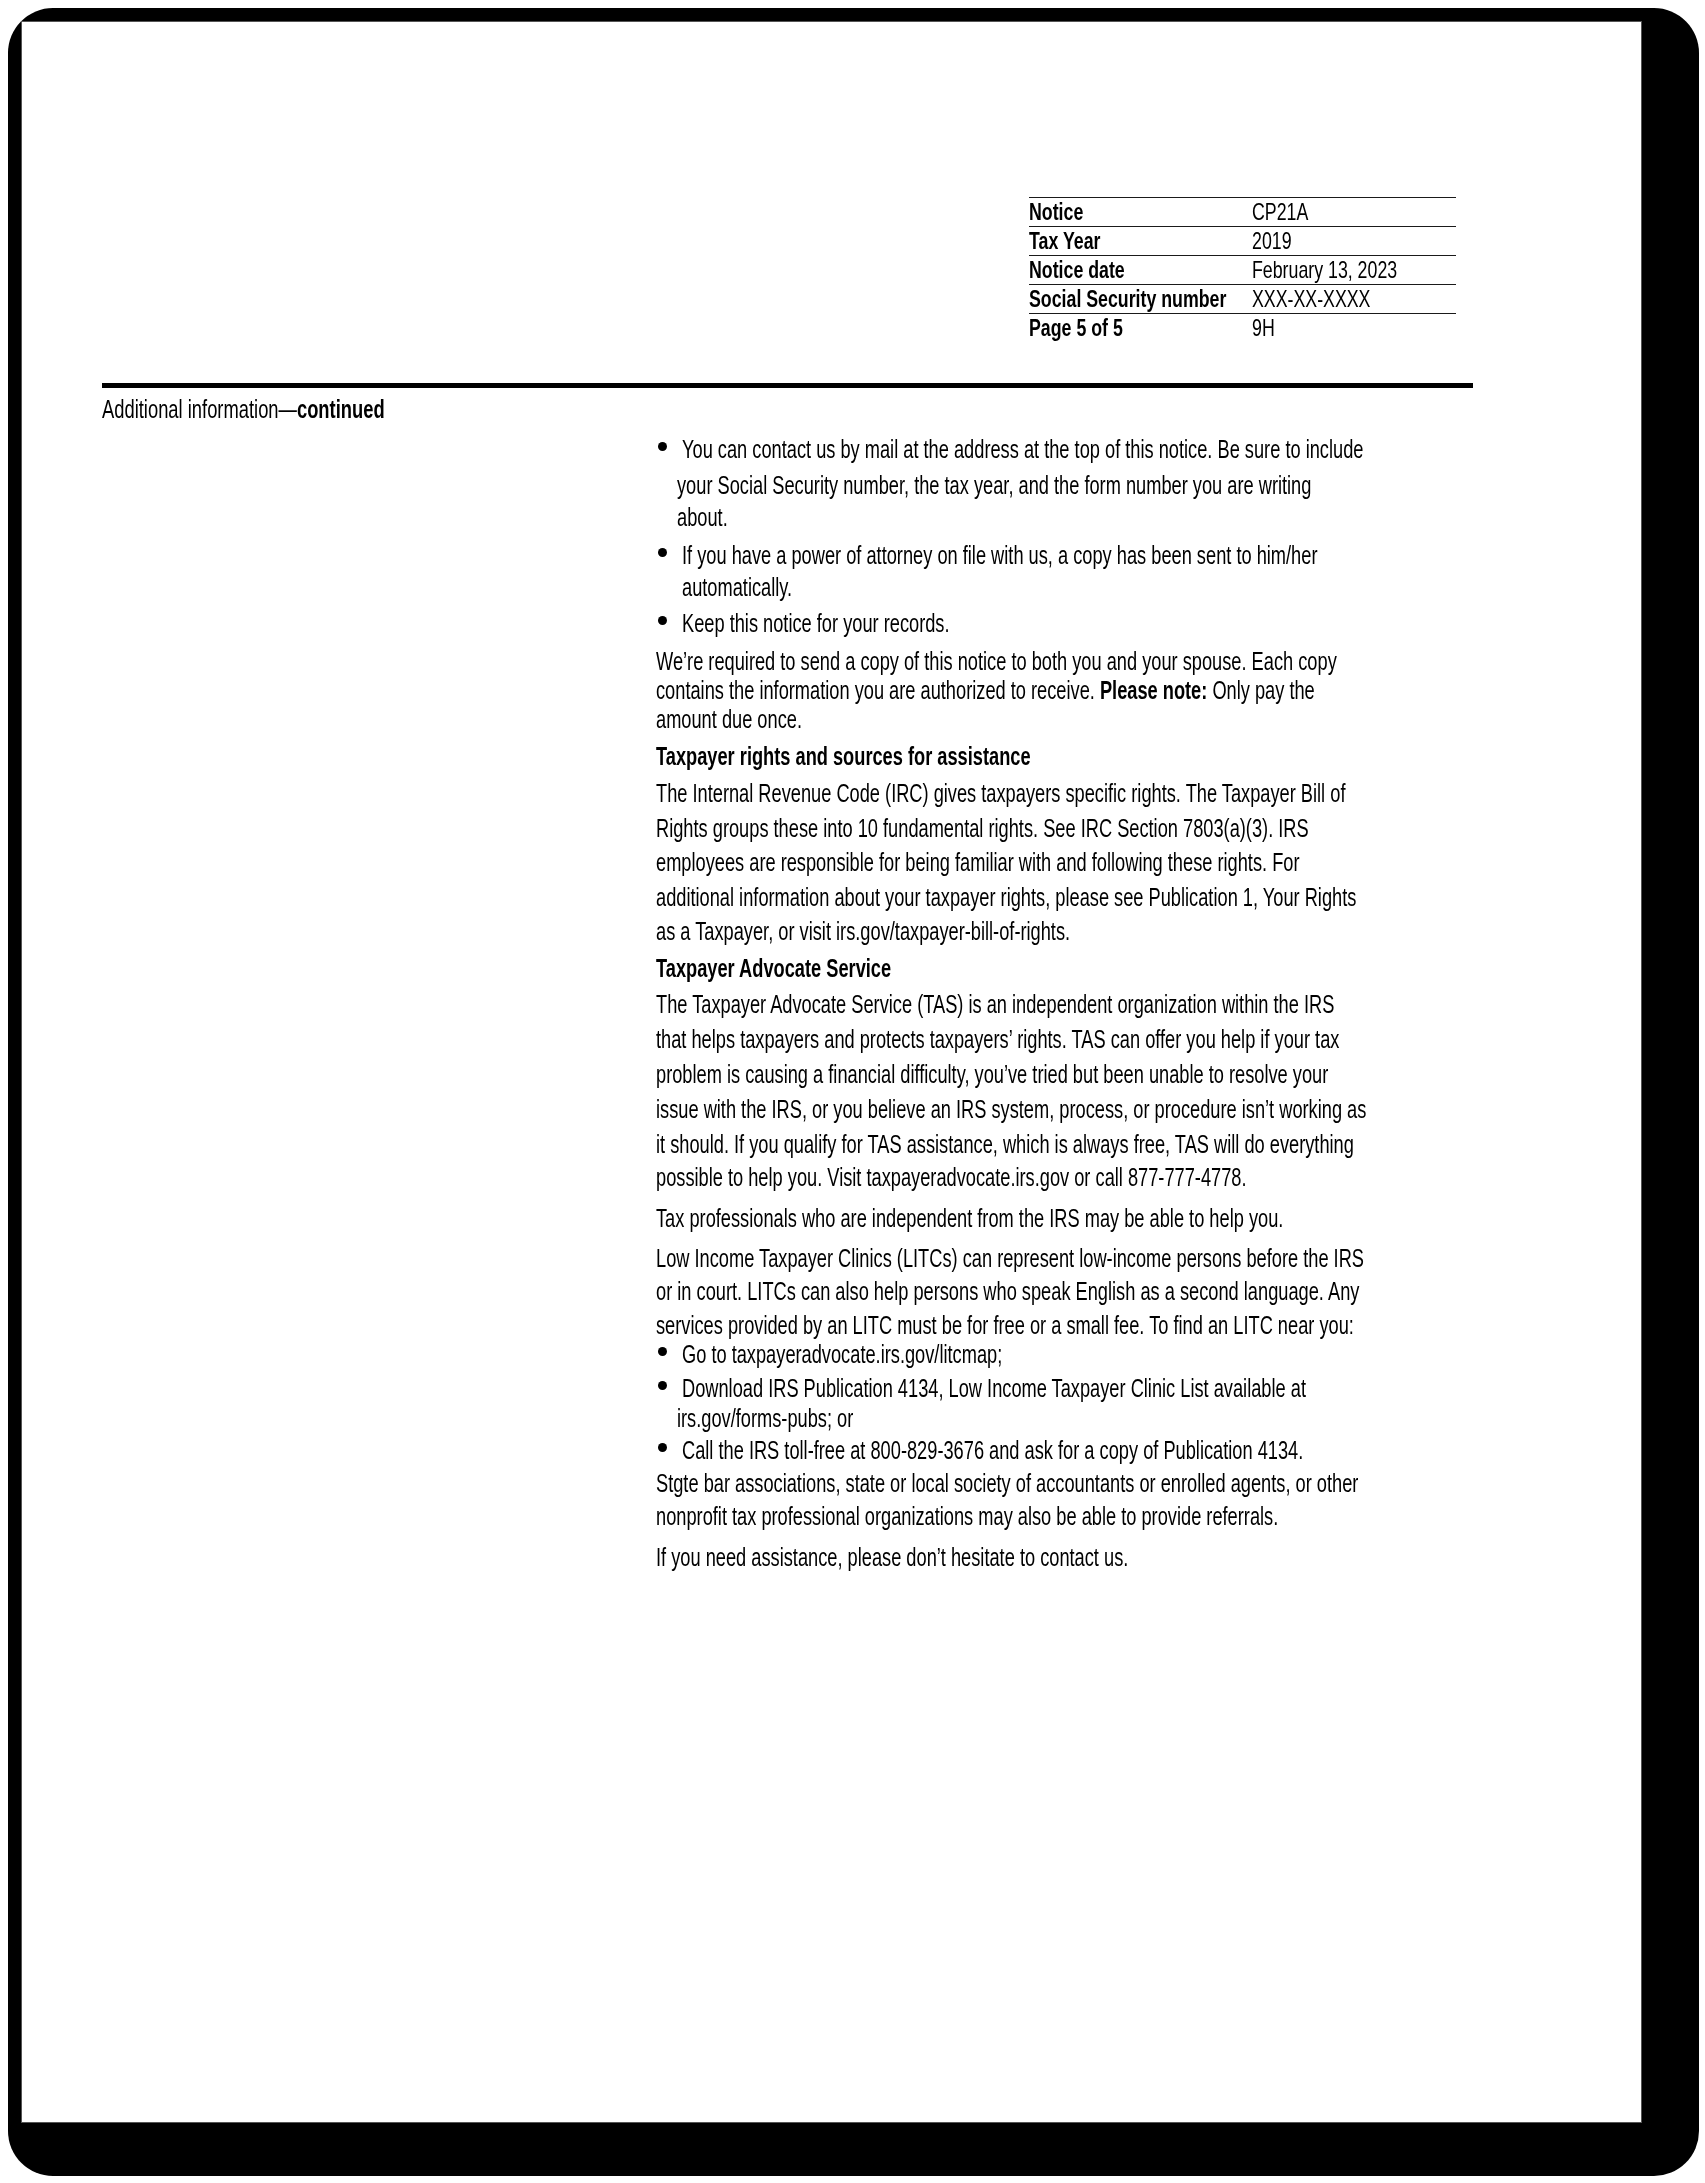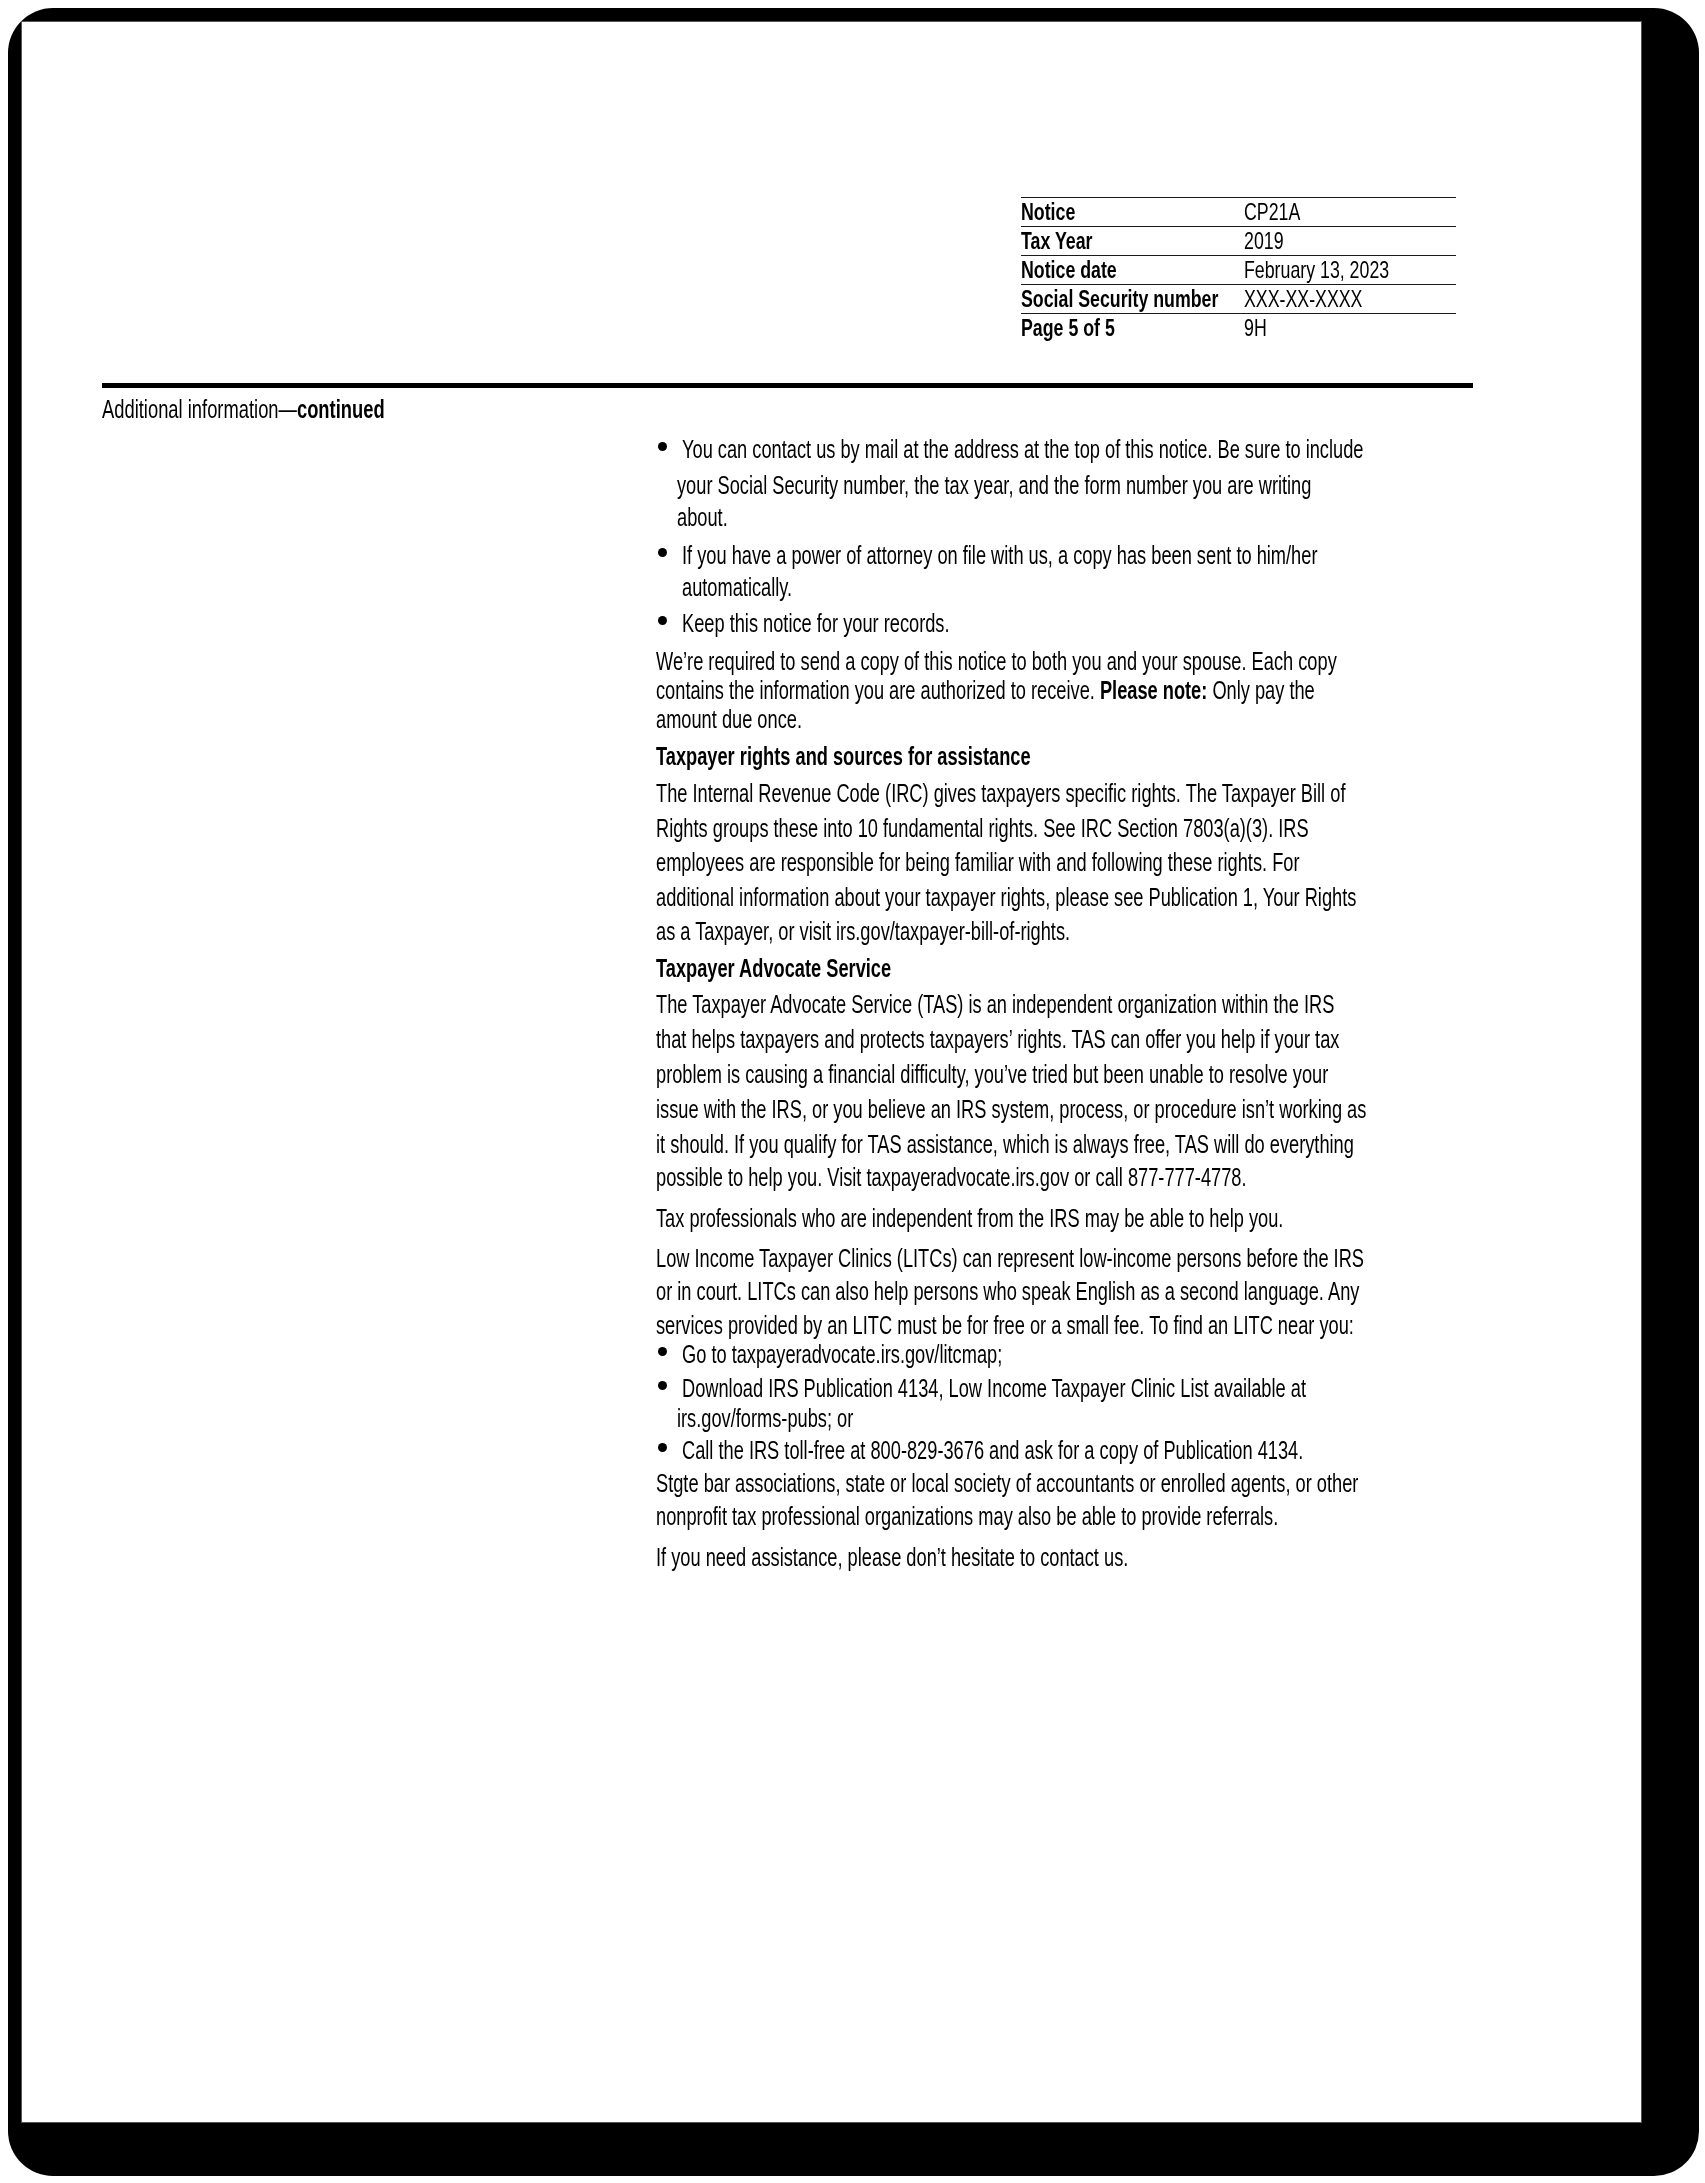--- a/index.html
+++ b/index.html
@@ -1,20 +1,20 @@
 <!DOCTYPE html>
 <html style="font-size:10.2px"><head>
 <meta charset="utf-8">
 <style>
   html, body { margin:0; padding:0; background:#ffffff; }
   body { width:1706px; height:2183px; position:relative; overflow:hidden; font-family:"Liberation Sans", sans-serif; color:#000; }
   .frame { position:absolute; left:7.6px; top:7.6px; width:1691px; height:2168px; background:#000; border-radius:45px; }
   .page { position:absolute; left:21px; top:21px; width:1621px; height:2102px; background:#fff; border:1.3px solid #555; box-sizing:border-box; }
   .hdr-table { position:absolute; left:1021px; top:197px; width:435px; }
-  .hdr-row { position:relative; height:29px; border-top:1.9px solid #1a1a1a; box-sizing:border-box; }
+  .hdr-row { position:relative; height:29px; border-top:1.9px solid #1a1a1a; box-sizing:border-box;margin-left:8px; }
   .hdr-row:last-child { border-bottom:none; }
   .hdr-label, .hdr-value { position:absolute; top:1.3px; font-size:24px; line-height:25.5px; white-space:nowrap; transform-origin:left top; transform:scaleX(0.74); }
   .hdr-label { left:0; font-weight:bold; }
   .hdr-value { left:223px; }
   .rule { position:absolute; left:102px; top:383px; width:1371px; height:5.1px; background:#000; }
   .section-label { position:absolute; left:102px; top:395px; font-size:25.5px; line-height:29px; white-space:nowrap; transform-origin:left top; transform:scaleX(0.72); }
   .section-label b { font-weight:bold; }
   .ln { position:absolute; font-size:25.5px; line-height:29px; white-space:nowrap; transform-origin:left top; transform:scaleX(0.715); }
   .h { font-weight:bold; }
   .bullet { position:absolute; width:9px; height:9px; border-radius:50%; background:#000; }

